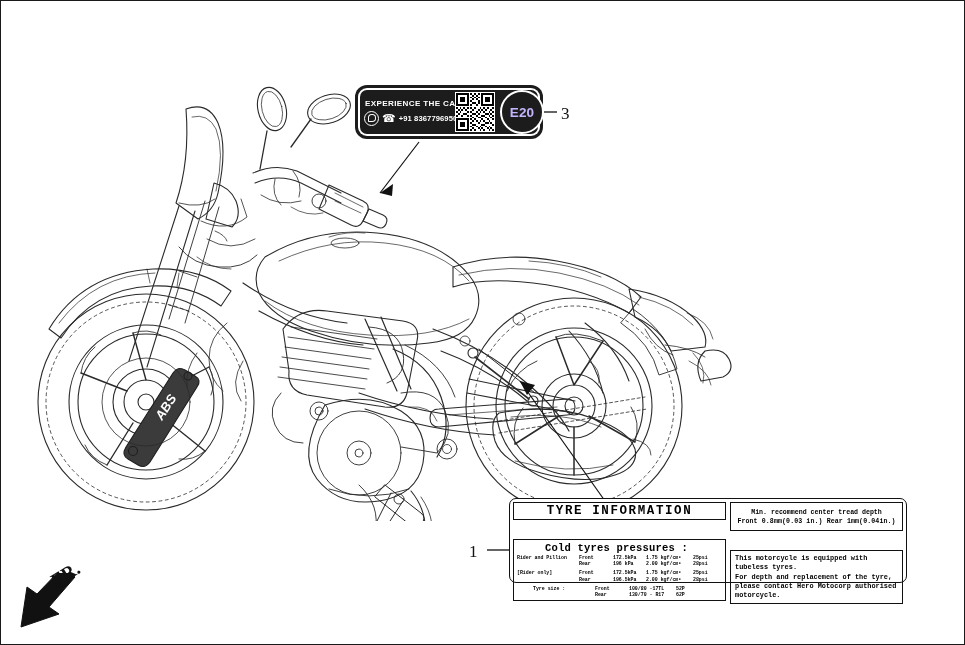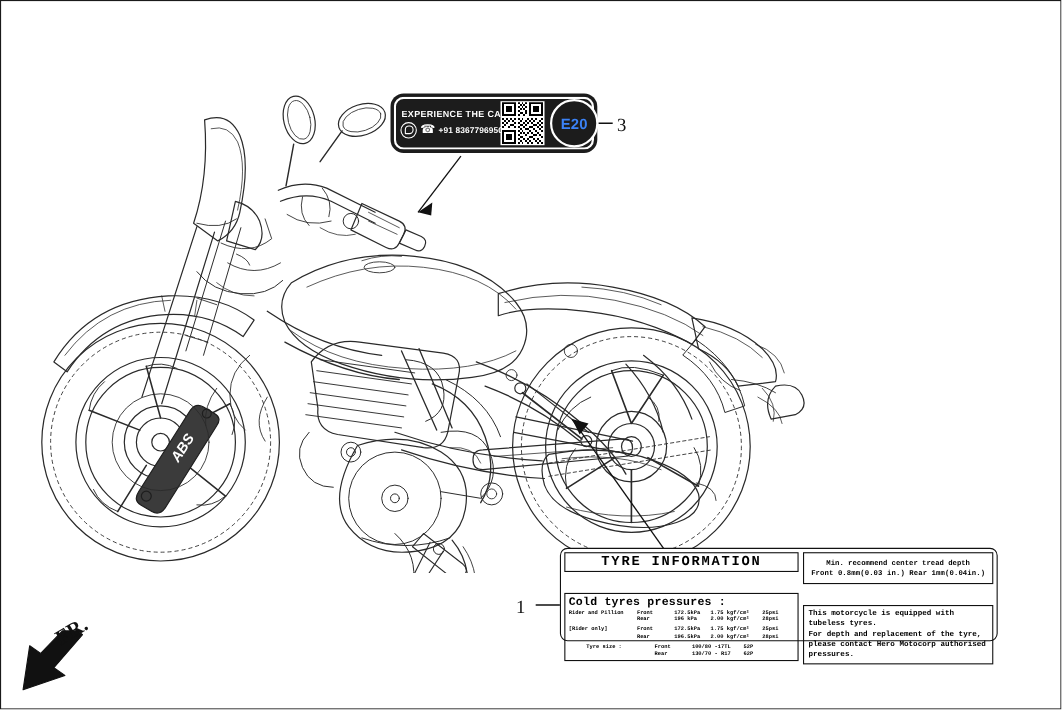--- a/index.html
+++ b/index.html
@@ -28,41 +28,41 @@
            position:relative;flex:0 0 auto;}
   .wa-icon::after{content:"";position:absolute;left:3px;top:2.6px;width:5.5px;height:5.5px;
                   border:1.3px solid #fff;border-radius:50% 50% 50% 10%;}
   .phone-icon{font-size:11px;line-height:1;flex:0 0 auto;}
   #etc-phone{font-size:7.6px;font-weight:bold;white-space:nowrap;letter-spacing:.1px;}
   #qr{flex:0 0 auto;width:40px;height:40px;background:#fff;padding:1px;box-sizing:border-box;}
   #qr svg{display:block;}
   #e20-badge{flex:0 0 auto;width:40px;height:40px;margin-left:5px;
              border-radius:50%;background:#1c1c1c;border:2px solid #ffffff;
              display:flex;align-items:center;justify-content:center;}
-  #e20-text{color:#3b82f6;font-size:13.5px;font-weight:bold;letter-spacing:.2px;}
+  #e20-text{color:#c4b5fd;font-size:13.5px;font-weight:bold;letter-spacing:.2px;}
 
   
   .callout-num{font-size:17px;color:#111;font-family:"Liberation Serif",serif;}
   #callout3{left:560px;top:103px;}
   #callout1{left:468px;top:541px;}
 
   
   #tyre-label{position:absolute;left:508px;top:497px;width:398px;height:85px;
               background:#fff;border:1.6px solid #111;border-radius:7px;
               box-sizing:border-box;padding:3px;display:flex;gap:4px;}
   .tyre-col{box-sizing:border-box;}
   #tyre-left{width:213px;display:flex;flex-direction:column;gap:19px;}
   #tyre-right{flex:1;display:flex;flex-direction:column;gap:19px;}
 
   #tyre-head{border:1.4px solid #111;text-align:center;
              font-family:"Liberation Mono",monospace;font-weight:bold;
              font-size:12.5px;letter-spacing:1.6px;padding:1px 0;}
   #tyre-body{border:1.4px solid #111;flex:1;padding:2px 3px;box-sizing:border-box;}
   #cold-title{font-family:"Liberation Mono",monospace;font-weight:bold;
-              font-size:10.5px;letter-spacing:.2px;margin-bottom:1px;}
+              font-size:10.5px;letter-spacing:.2px;margin-bottom:1px;margin-left:28px;}
   .p-row{display:flex;font-family:"Liberation Mono",monospace;font-weight:bold;
          font-size:4.9px;line-height:6.2px;white-space:nowrap;}
   .p-label{width:62px;flex:0 0 auto;}
   .p-label.indent{padding-left:16px;}
   .p-vals{flex:1;}
   .p-vals div{display:flex;}
   .v-pos{width:34px;flex:0 0 auto;}
   .v-kpa{width:33px;flex:0 0 auto;}
   .v-kgf{width:47px;flex:0 0 auto;}
   .v-psi{flex:1;}
@@ -447,21 +447,21 @@
     </div>
 
     <div class="tyre-col" id="tyre-right">
       <div id="tread-box">
         <div>Min. recommend center tread depth</div>
         <div id="tread-l2">Front 0.8mm(0.03 in.)  Rear 1mm(0.04in.)</div>
       </div>
       <div id="notice-box">
         <div>This motorcycle is equipped with tubeless tyres.</div>
         <div>For depth and replacement of the tyre,</div>
-        <div>please contact Hero Motocorp authorised pressures.</div>
+        <div>please contact Hero Motocorp authorised motorcycle.</div>
       </div>
     </div>
   </div>
 
   <div class="abs callout-num" id="callout1">1</div>
 
   <svg id="fr-mark" viewBox="0 0 100 58">
     <path d="M60 4 L34 34 L44 41 L6 54 L12 14 L22 21 L48 -6 Z" fill="#111" stroke="#111" stroke-width="1" stroke-linejoin="round"></path>
   </svg>
   <div id="fr-text">FR.</div>

